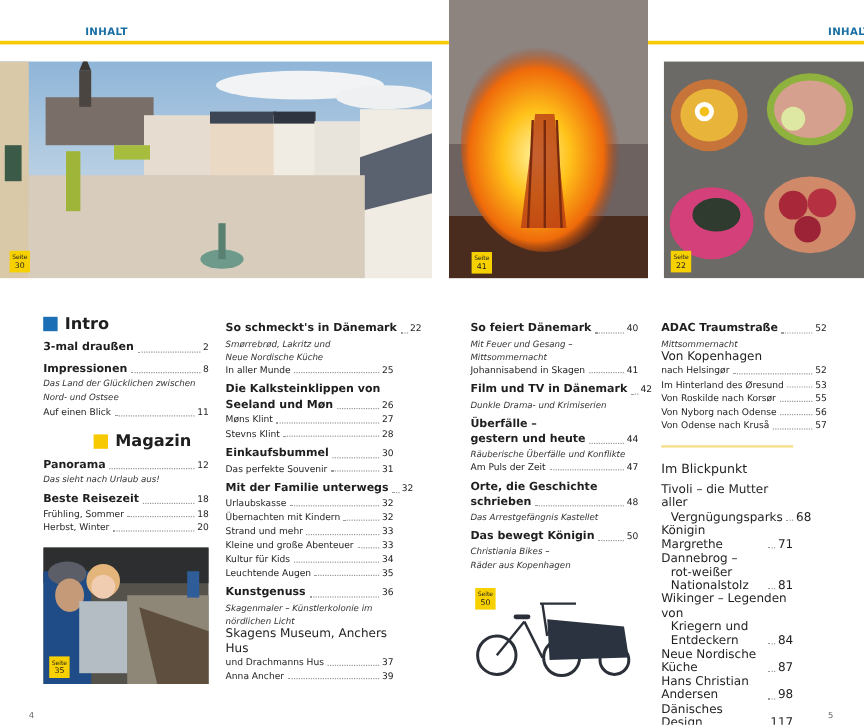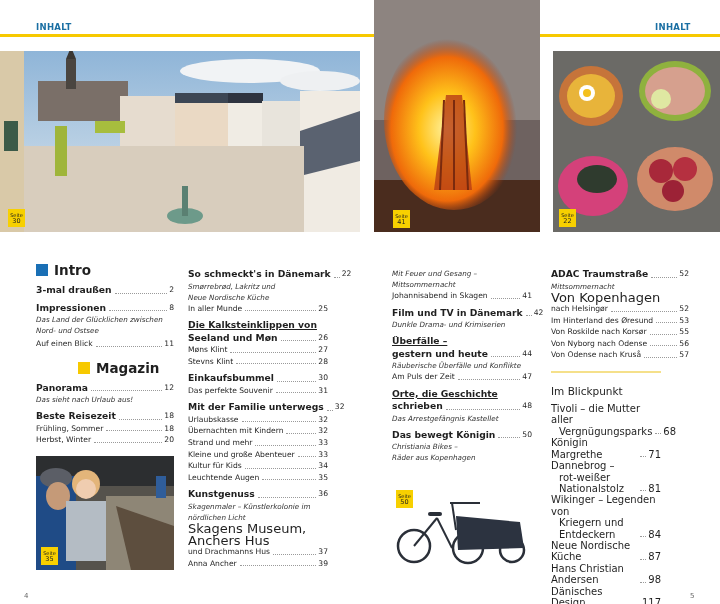--- a/index.html
+++ b/index.html
@@ -1,38 +1,38 @@
 <!DOCTYPE html>
 <html><head>
 <meta charset="utf-8">
 <style>
   * { box-sizing: border-box; margin: 0; padding: 0; }
   html, body { width: 720px; height: 604px; background: #ffffff; overflow: hidden; }
   body { position: relative; font-family: "DejaVu Sans", "Liberation Sans", sans-serif; color: #1f1f1f; }
 
-  .hdr-label { position: absolute; top: 22px; font-size: 8.5px; font-weight: bold; color: #1a6fa3; letter-spacing: 0.3px; }
+  .hdr-label { position: absolute; top: 22px; font-size: 8.5px; font-weight: bold; color: #1a6fa3; letter-spacing: 0.3px; margin-left: 35px; }
   .yellow-rule { position: absolute; top: 34px; height: 3px; background: #f7c900; }
 
   .photo { position: absolute; overflow: hidden; }
   .badge { position: absolute; width: 17px; height: 18px; background: #f7d000; color: #1f1f1f; font-size: 5px; line-height: 6.5px; text-align: center; padding-top: 2.5px; }
   .badge .num { display: block; font-size: 6.5px; }
 
   .col { position: absolute; top: 262px; }
   .section-head { display: flex; align-items: center; font-size: 13.5px; font-weight: bold; margin-bottom: 6px; }
   .section-head .sq { width: 12px; height: 12px; margin-right: 6px; display: inline-block; }
 
   .entry { margin-bottom: 5px; }
   .row { display: flex; font-size: 7.6px; line-height: 11.6px; }
   .row .t { white-space: nowrap; }
   .row .dots { flex: 1; border-bottom: 1px dotted #9a9a9a; margin: 0 2px 3px 3px; min-width: 6px; }
   .row .pg { white-space: nowrap; }
   .row.main { font-size: 9.2px; font-weight: bold; line-height: 12.5px; }
   .row.main .pg { font-weight: normal; font-size: 7.6px; }
-  .line-only { font-size: 13px; line-height: 11.6px; }
-  .line-only.main { font-size: 9.2px; font-weight: bold; line-height: 12.5px; text-decoration: underline; }
+  .line-only { font-size: 10px; line-height: 11.6px; }
+  .line-only.main { font-size: 9.2px; font-weight: bold; line-height: 12.5px; }
   .sub { font-size: 7.2px; font-style: italic; line-height: 11px; color: #333; }
 
   .blick-rule { height: 2px; background: #f5e08a; width: 110px; }
   .blick-head { font-size: 10.5px; font-weight: normal; margin: 12px 0 6px 0; }
   .blick-row { display: flex; align-items: flex-end; font-size: 10px; line-height: 11.4px; }
   .blick-row .dots { flex: 1; border-bottom: 1px dotted #9a9a9a; margin: 0 2px 3px 3px; min-width: 6px; }
   .blick-indent { padding-left: 8px; }
 
   .folio { position: absolute; top: 592px; font-size: 7px; color: #666; }
 </style>
@@ -305,20 +305,25 @@
     <div class="row">
         <span class="t">Anna Ancher</span>
         <span class="dots"></span>
         <span class="pg">39</span>
       </div>
   </div>
 </div>
 
 <div class="col" style="left:392px;width:140px;top:268px;">
   <div class="entry">
+    <div class="row main">
+        <span class="t">So feiert Dänemark</span>
+        <span class="dots"></span>
+        <span class="pg">40</span>
+      </div>
     <div class="sub">Mit Feuer und Gesang –</div>
     <div class="sub">Mittsommernacht</div>
     <div class="row">
         <span class="t">Johannisabend in Skagen</span>
         <span class="dots"></span>
         <span class="pg">41</span>
       </div>
   </div>
   <div class="entry">
     <div class="row main">

